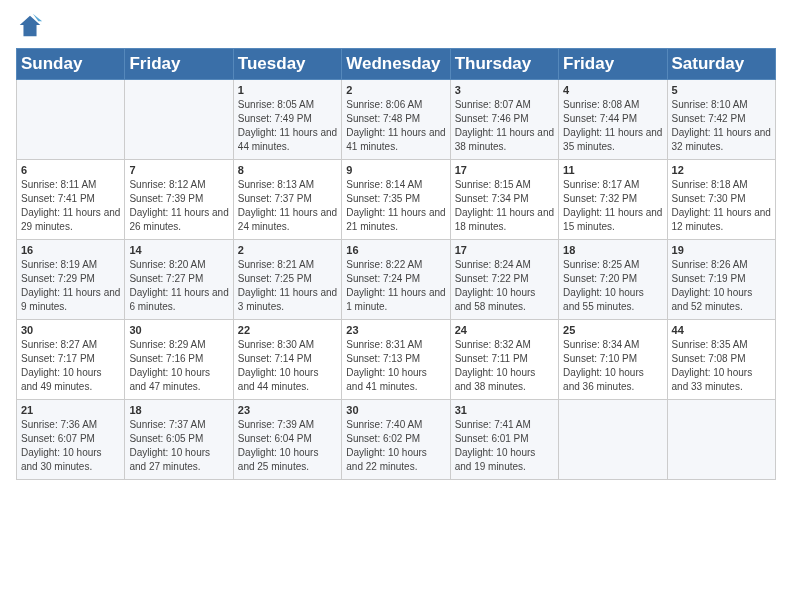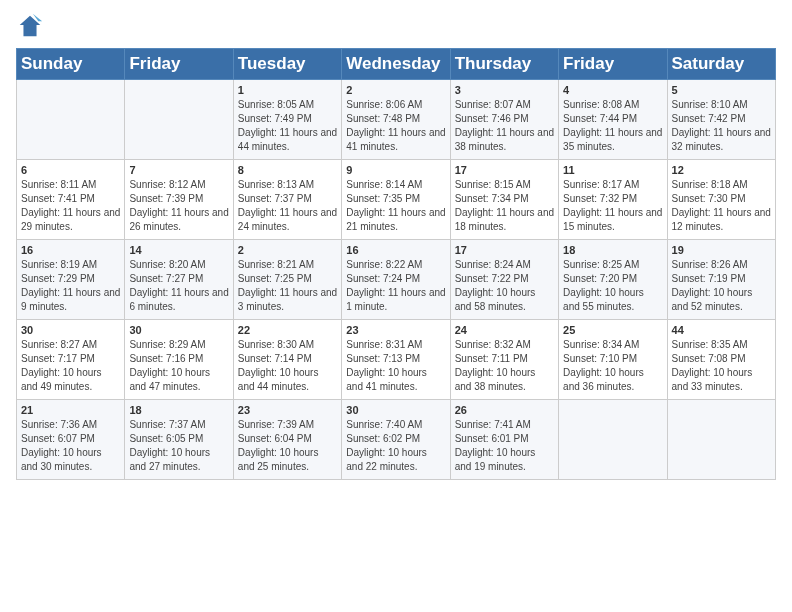--- a/index.html
+++ b/index.html
@@ -253,21 +253,21 @@
           </td>
           <td>
             <span class="day-num">23</span>
             <div class="day-info">Sunrise: 7:39 AM<br>Sunset: 6:04 PM<br>Daylight: 10 hours and 25 minutes.</div>
           </td>
           <td>
             <span class="day-num">30</span>
             <div class="day-info">Sunrise: 7:40 AM<br>Sunset: 6:02 PM<br>Daylight: 10 hours and 22 minutes.</div>
           </td>
           <td>
-            <span class="day-num">26</span>
+            <span class="day-num">31</span>
             <div class="day-info">Sunrise: 7:41 AM<br>Sunset: 6:01 PM<br>Daylight: 10 hours and 19 minutes.</div>
           </td>
           <td></td>
           <td></td>
         </tr>
       </tbody>
   </table>
 </div>
 
 </body></html>

